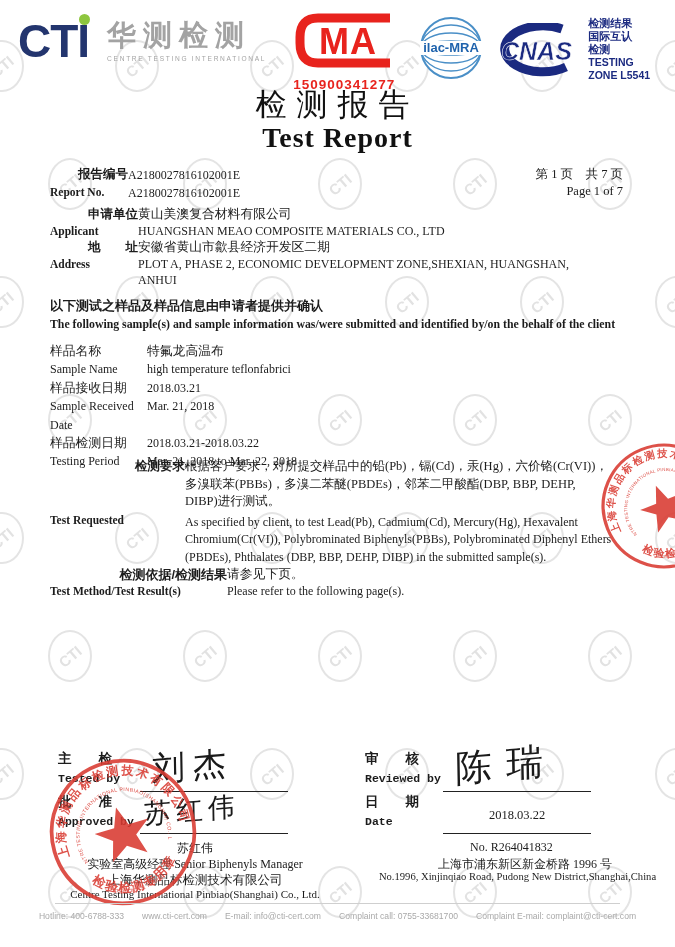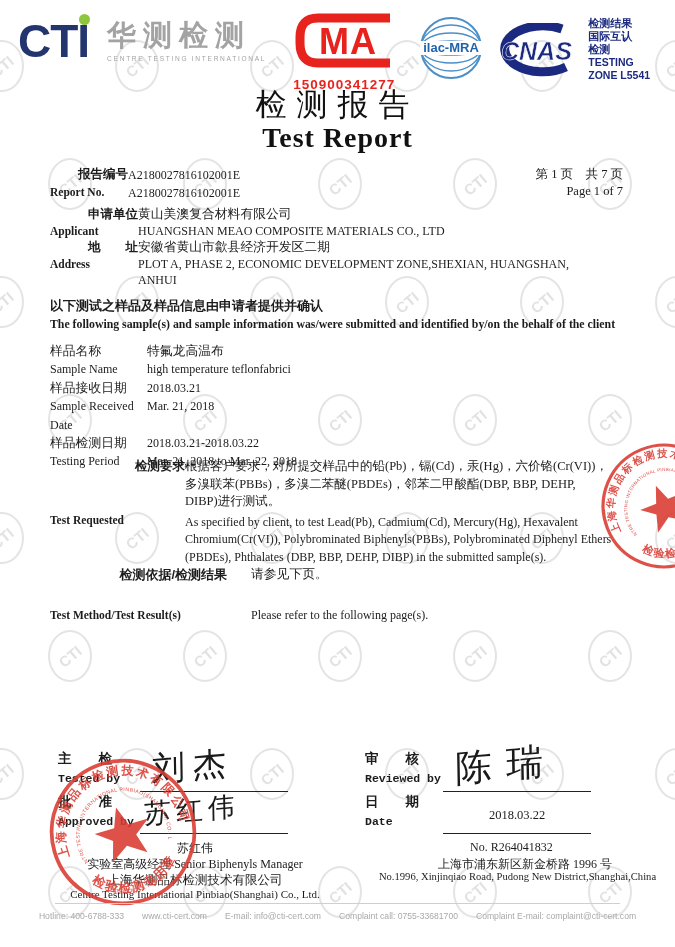--- a/index.html
+++ b/index.html
@@ -61,21 +61,21 @@
   #samples{position:absolute;top:342px;left:50px;width:560px;}
   #samples .g{display:grid;grid-template-columns:97px 1fr;}
   #samples .ln{line-height:18.4px;}
 
   #request{position:absolute;top:458px;left:50px;width:575px;}
   #request .g{display:grid;grid-template-columns:135px 1fr;}
   #request .para{font-size:12px;line-height:17.5px;width:430px;}
   #request .para-cn{font-size:12.5px;line-height:17.5px;width:425px;}
 
   #method{position:absolute;top:566px;left:50px;width:560px;}
-  #method .g{display:grid;grid-template-columns:177px 1fr;gap:24px;}
+  #method .g{display:grid;grid-template-columns:177px 1fr;}
   #method .ln{line-height:17px;}
 
   
   .sig-label-cn{font-family:"Liberation Sans","DejaVu Sans",sans-serif;font-weight:bold;font-size:13.5px;}
   .sig-label-en{font-weight:bold;font-size:11.5px;font-family:Liberation Mono, monospace;}
   .sig-line{position:absolute;border-bottom:1.3px solid #222;}
   .sig-hand{position:absolute;font-size:33px;color:#1a1a1a;transform:rotate(-5deg) skewX(-4deg);
       letter-spacing:8px;white-space:nowrap;}
   .printed{font-size:12px;}
 

